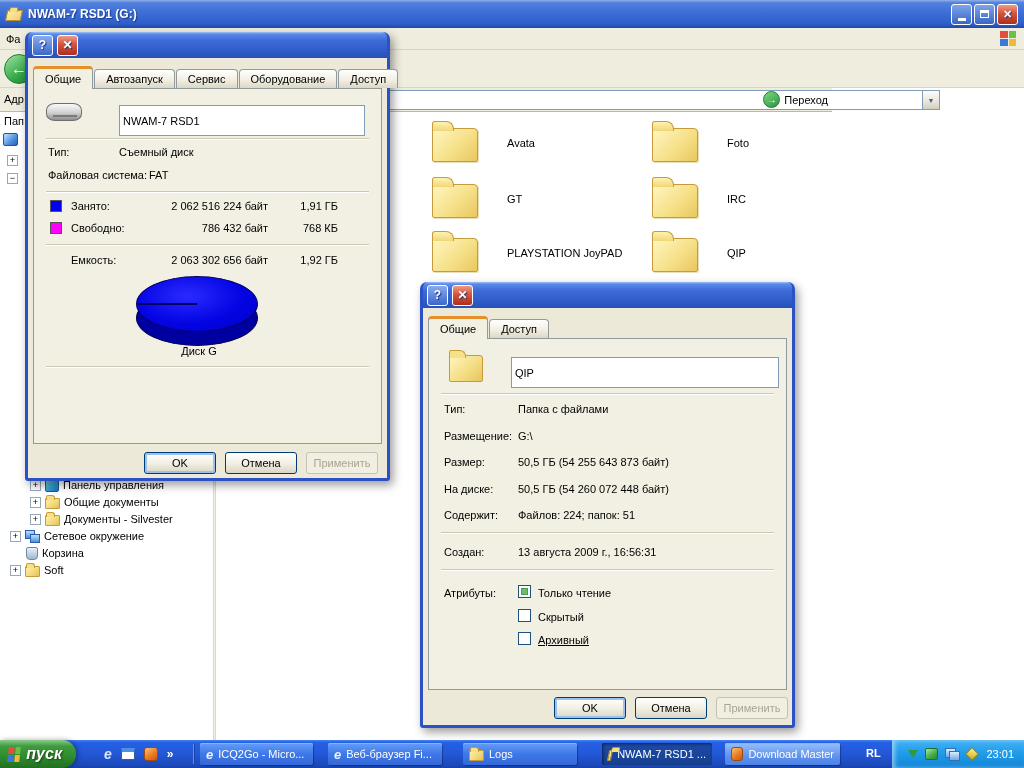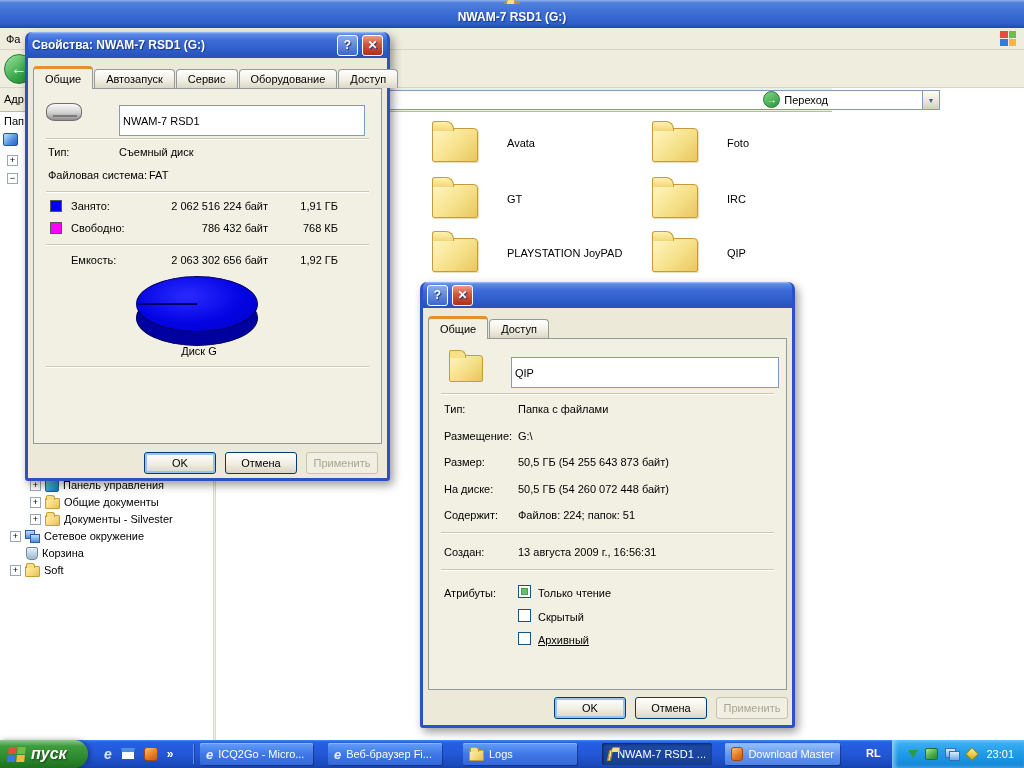--- a/index.html
+++ b/index.html
@@ -9,21 +9,21 @@
     font-family:"Liberation Sans", sans-serif; font-size:11px; color:#000;
     background:#fff;
   }
   .abs { position:absolute; }
 
   
   .titlebar {
     position:absolute; left:0; top:0; width:1024px; height:28px;
     background:linear-gradient(180deg,#8FB0EA 0%,#5180DC 10%,#3D6ED6 45%,#2E5EC8 85%,#2048AC 100%);
     display:flex; align-items:center; padding:0 6px; gap:6px;
-    color:#fff; font-weight:bold; font-size:12px; text-shadow:1px 1px 1px #1b3a86;flex-direction:column;
+    color:#fff; font-weight:bold; font-size:12px; text-shadow:1px 1px 1px #1b3a86;
   }
   .win-controls { margin-left:auto; display:flex; gap:2px; }
   .win-btn {
     width:21px; height:21px; border-radius:3px; border:1px solid #fff;
     display:flex; align-items:center; justify-content:center;
     color:#fff; font-size:11px; font-weight:bold; line-height:1;
   }
   .win-btn.blue { background:linear-gradient(180deg,#7FA3EA,#3A66C8); }
   .win-btn.red  { background:linear-gradient(180deg,#EE9A86,#D4533A 45%,#AE2F1C); }
   .min-glyph { width:8px; height:3px; background:#fff; margin-top:10px; }
@@ -175,21 +175,21 @@
   .checkbox { position:absolute; width:13px; height:13px; border:1px solid #1C5180; background:#fff; }
   .checkbox.mixed::after { content:""; position:absolute; left:2px; top:2px; right:2px; bottom:2px;
     background:#6CBE6C; border:1px solid #4E9A4E; }
 
   
   .taskbar {
     position:absolute; left:0; bottom:0; width:1024px; height:28px; z-index:30;
     background:linear-gradient(180deg,#4584F4 0%,#2560E4 9%,#2357D6 50%,#1A48B8 92%,#1540A8 100%);
   }
   .start-btn {
-    position:absolute; left:0; top:0; height:28px; width:88px;
+    position:absolute; left:0; top:0; height:28px; width:76px;
     border-radius:0 14px 14px 0;
     background:linear-gradient(180deg,#8CC98C 0%,#3E9C3E 22%,#2E8A2E 62%,#1F701F 100%);
     display:flex; align-items:center; gap:6px; padding:0 14px 0 8px;
     color:#fff; font-weight:bold; font-style:italic; font-size:16px;
     text-shadow:1px 1px 2px #144014; box-shadow:2px 0 5px rgba(0,0,0,.35);
   }
   .startflag { width:17px; height:15px; display:grid; grid-template-columns:1fr 1fr; grid-template-rows:1fr 1fr;
     gap:1px; transform:skewX(-6deg); }
   .ql { position:absolute; left:104px; top:0; height:28px; display:flex; align-items:center; gap:9px; color:#fff; }
   .ql-sep { position:absolute; left:193px; top:4px; width:1px; height:20px; background:#5E8FF2; box-shadow:1px 0 0 #1B43A0; }
@@ -335,21 +335,20 @@
   <span class="folder-lg"></span>
   <span class="file-label">PLAYSTATION JoyPAD</span>
 </div>
 <div class="file-item" style="left:652px;top:230px;">
   <span class="folder-lg"></span>
   <span class="file-label">QIP</span>
 </div>
 
 <div class="dialog" style="left:25px;top:32px;width:365px;height:449px;">
   <div class="dlg-title">
-    <span class="t">Свойства: NWAM-7 RSD1 (G:)</span>
     <span class="dlg-btn help">?</span>
     <span class="dlg-btn close">✕</span>
   </div>
   <div class="dlg-body" style="height:420px;">
     <div class="tabs">
       <span class="tab active">Общие</span>
       <span class="tab">Автозапуск</span>
       <span class="tab">Сервис</span>
       <span class="tab">Оборудование</span>
       <span class="tab">Доступ</span>

